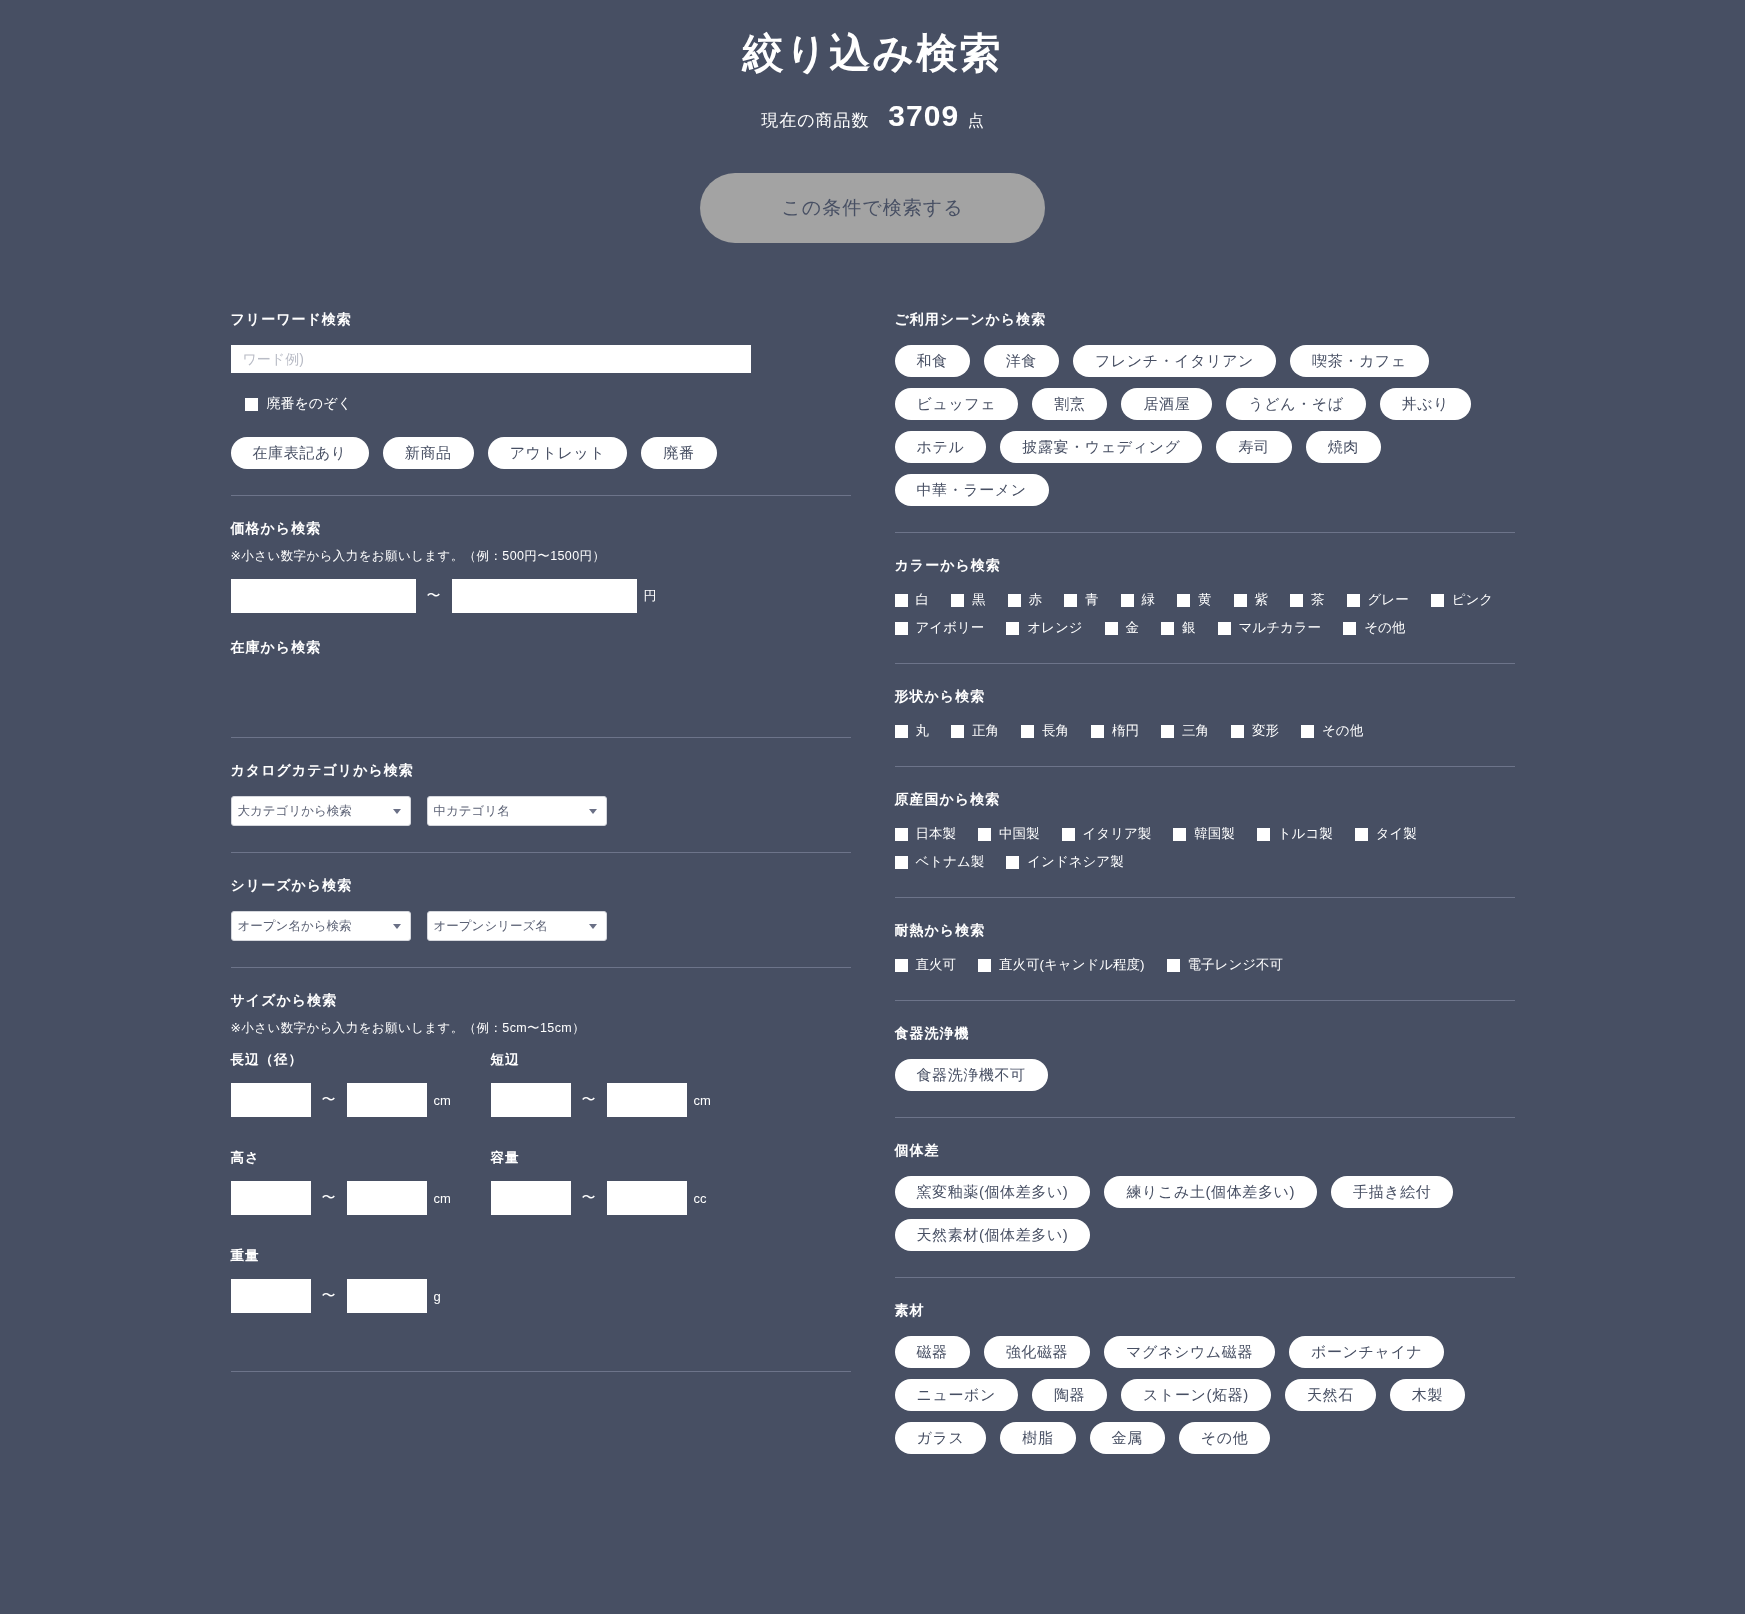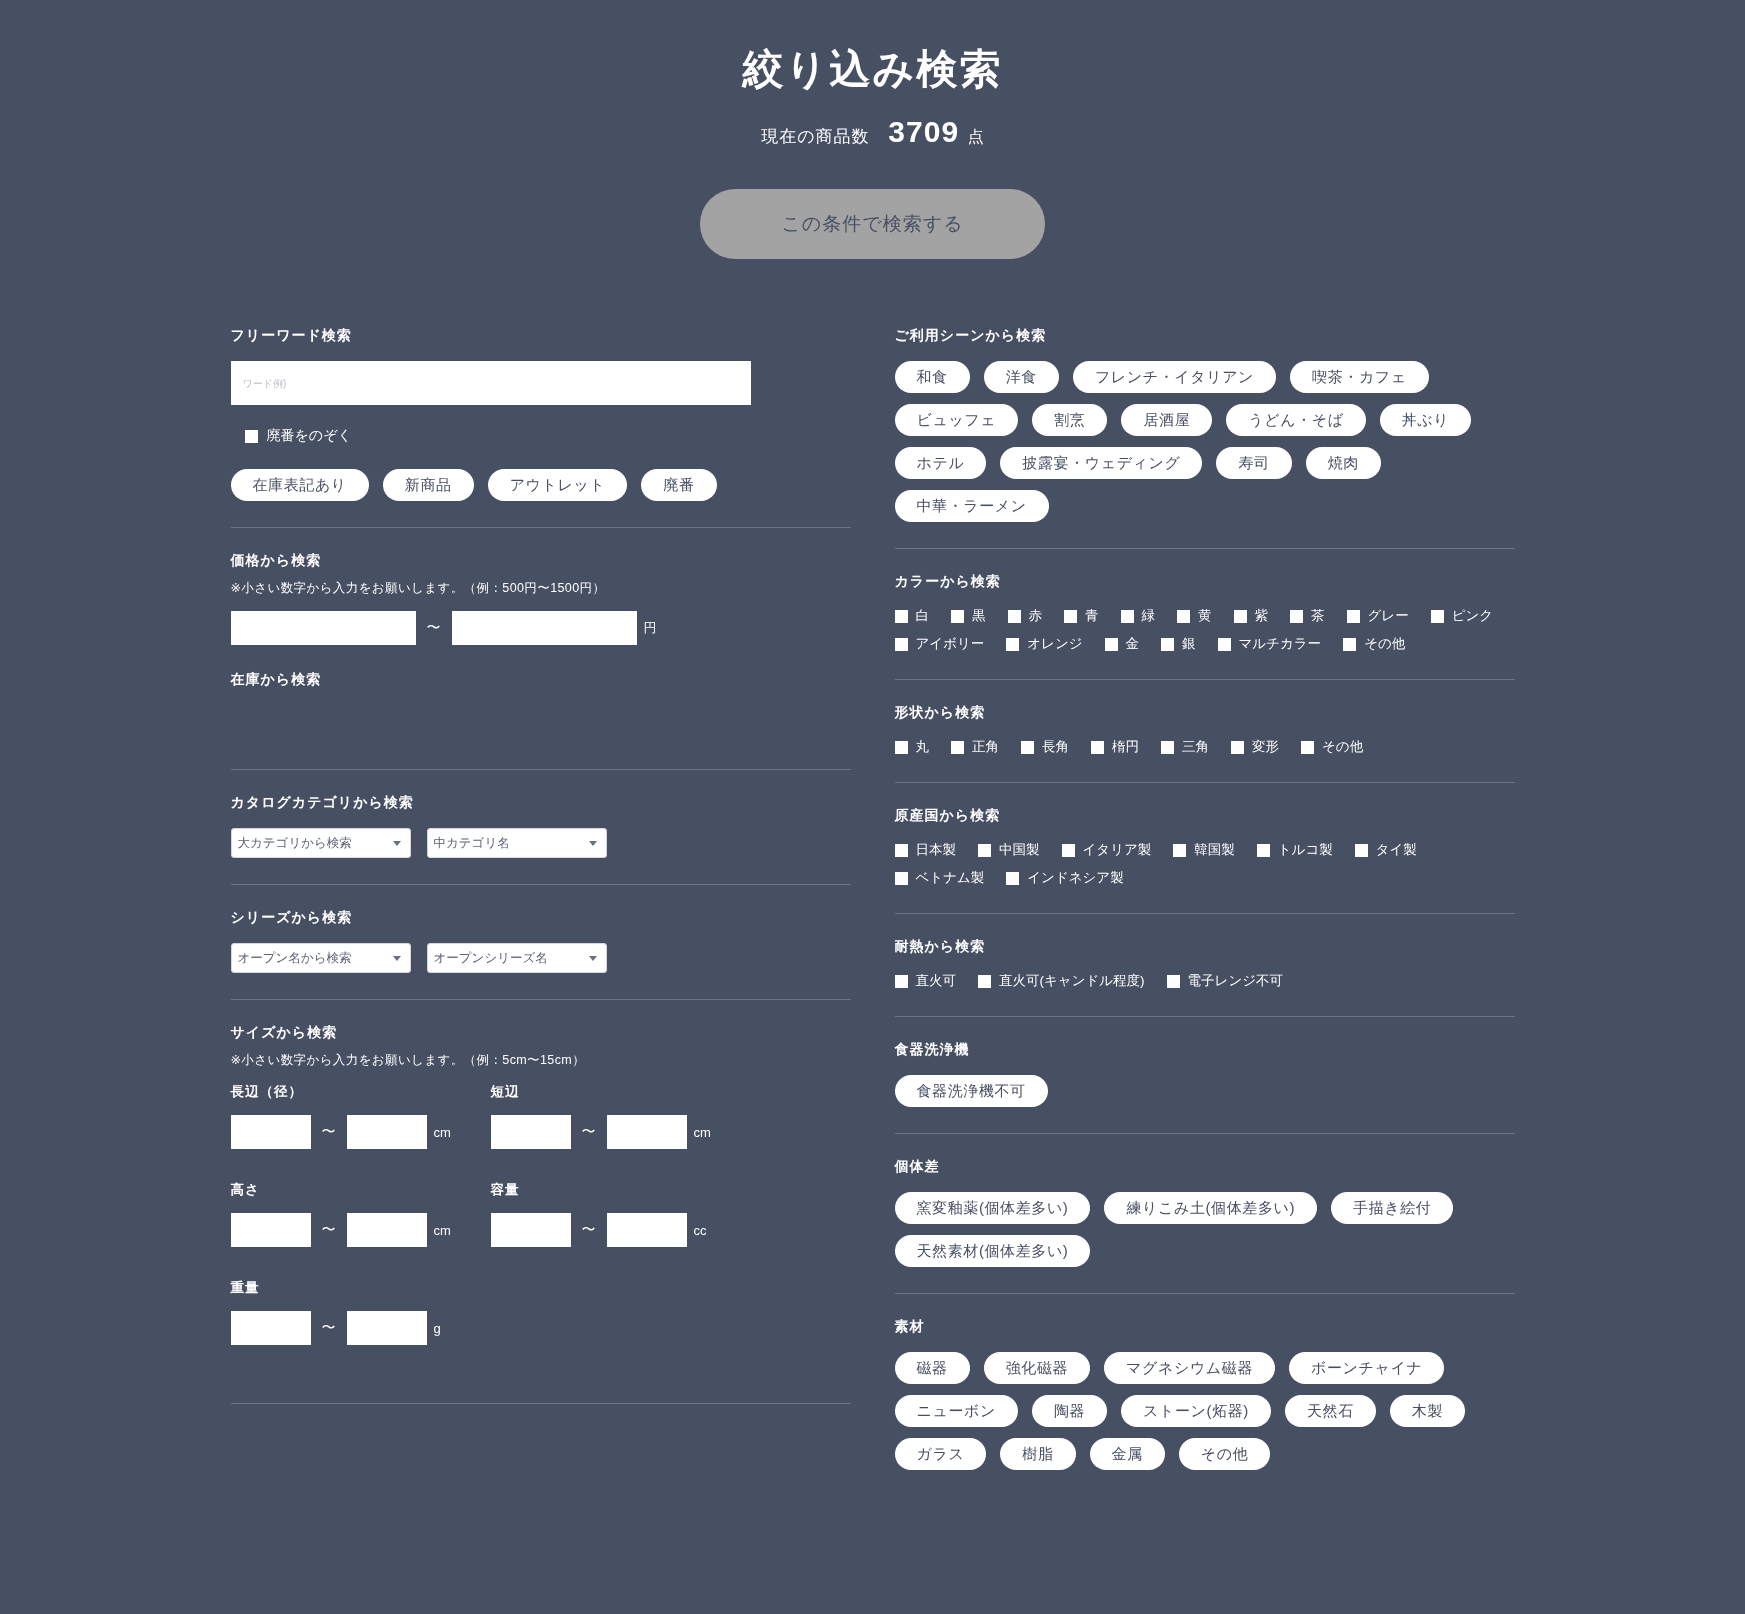--- a/index.html
+++ b/index.html
@@ -10,21 +10,21 @@
     font-family: "Liberation Sans", "DejaVu Sans", sans-serif;
     color: #ffffff;
   }
   body {
     width: 1745px;
     min-height: 1614px;
     position: relative;
   }
   .page {
     width: 1745px;
-    padding-top: 42px;
+    padding-top: 26px;
   }
   .page-title {
     text-align: center;
     font-size: 41px;
     font-weight: bold;
     letter-spacing: 2px;
     margin: 0 0 18px 0;
   }
   .count-line {
     text-align: center;
@@ -80,24 +80,24 @@
     letter-spacing: 0.4px;
   }
   .divider {
     border: 0;
     border-top: 1px solid #6d748a;
     margin: 26px 0 24px 0;
   }
 
   .freeword-input {
     width: 520px;
-    height: 44px;
+    height: 28px;
     border: none;
     background: #ffffff;
-    font-size: 10px;
+    font-size: 14px;
     padding: 0 12px;
     font-family: inherit;
     color: #be185d;
   }
   .freeword-input::placeholder { color: #b9bcc6; }
 
   .checkbox-row {
     display: flex;
     align-items: center;
     gap: 9px;

